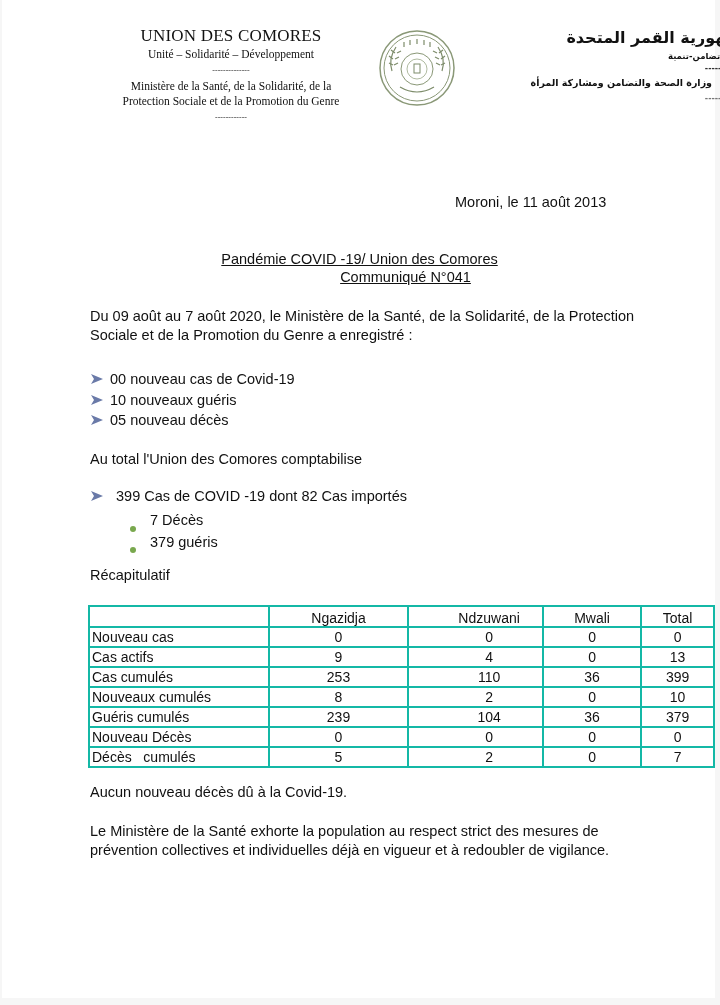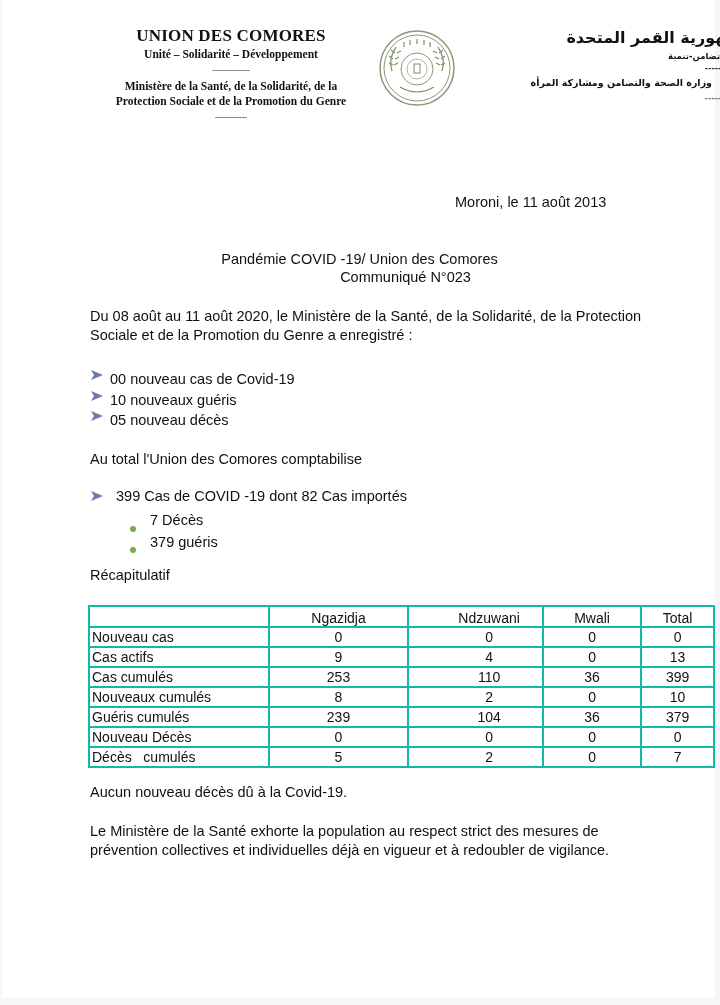--- a/index.html
+++ b/index.html
@@ -13,21 +13,21 @@
   }
   .page {
     position: absolute; left: 2px; top: 0;
     width: 713px; height: 998px;
     background: #ffffff;
   }
   .header-left {
     position: absolute; left: 82px; top: 26px; width: 294px;
     text-align: center;
     font-family: "Liberation Serif", serif;
-    font-weight: bold;
+    font-weight: normal;
   }
   .hl-title { font-size: 17px; letter-spacing: 0.2px; line-height: 20px; }
   .hl-motto { font-size: 11.5px; line-height: 15px; margin-top: 1px; }
   .hl-dash { font-size: 8px; line-height: 8px; letter-spacing: 0; color: #333; margin: 5px 0 4px; }
   .hl-ministry { font-size: 11.5px; line-height: 15px; }
   .emblem {
     position: absolute; left: 376px; top: 29px; width: 78px; height: 78px;
   }
   .header-right {
     position: absolute; left: 505px; top: 27px; width: 205px;
@@ -37,26 +37,26 @@
     direction: rtl;
   }
   .hr-title { font-size: 16px; line-height: 22px; margin-right: -36px; }
   .hr-motto { font-size: 8.5px; line-height: 14px; margin-right: -36px; }
   .hr-dash { font-size: 8px; line-height: 8px; direction: ltr; color: #333; margin: 2px 0 2px; margin-right: -36px; }
   .hr-ministry { font-size: 9.5px; line-height: 16px; white-space: nowrap; margin-left: -40px; }
   .hr-dash2 { font-size: 8px; line-height: 8px; direction: ltr; color: #777; margin-top: 4px; margin-right: -36px; }
 
   .date { position: absolute; left: 453px; top: 194px; font-size: 14.5px; }
   .title-block { position: absolute; left: 0; top: 250px; width: 715px; text-align: center; font-size: 14.5px; line-height: 18px; }
-  .title-block span { display: block; }
+  .title-block span { text-decoration: underline; display: block; }
   .title-block .t1 { margin-left: 0; }
   .title-block .t2 { margin-left: 92px; }
   .intro { position: absolute; left: 88px; top: 307px; width: 560px; font-size: 14.5px; line-height: 19px; }
   .bullets { position: absolute; left: 88px; top: 369px; font-size: 14.5px; line-height: 20.5px; font-weight: 500; }
-  .bullet-row { display: flex; align-items: flex-start; }
+  .bullet-row { display: flex; align-items: center; }
   .arrow { width: 14px; height: 12px; margin-right: 6px; display: inline-block; }
   .total-line { position: absolute; left: 88px; top: 451px; font-size: 14.5px; }
   .total-main { position: absolute; left: 88px; top: 488px; font-size: 14.5px; display: flex; align-items: center; }
   .total-main .arrow { margin-right: 12px; }
   .sub-bullets { position: absolute; left: 128px; top: 510px; font-size: 14.5px; line-height: 21.5px; }
   .sub-row { display: flex; align-items: flex-end; }
   .dot { width: 6px; height: 6px; border-radius: 50%; background: #79a84e; margin-right: 14px; display: inline-block; }
   .recap { position: absolute; left: 88px; top: 567px; font-size: 14.5px; }
 
   table.recap-table {
@@ -118,24 +118,24 @@
     <div class="hr-motto">وحدة -تضامن-تنمية</div>
     <div class="hr-dash">-------------</div>
     <div class="hr-ministry">وزارة الصحة والتضامن ومشاركة المرأة</div>
     <div class="hr-dash2">-------------</div>
   </div>
 
   <div class="date">Moroni, le 11 août 2013</div>
 
   <div class="title-block">
     <span class="t1">Pandémie COVID -19/ Union des Comores</span>
-    <span class="t2">Communiqué N°023</span>
-  </div>
-
-  <div class="intro">Du 08 août au 11 août 2020, le Ministère de la Santé, de la Solidarité, de la Protection Sociale et de la Promotion du Genre a enregistré :</div>
+    <span class="t2">Communiqué N°041</span>
+  </div>
+
+  <div class="intro">Du 09 août au 7 août 2020, le Ministère de la Santé, de la Solidarité, de la Protection Sociale et de la Promotion du Genre a enregistré :</div>
 
   <div class="bullets">
     <div class="bullet-row">
       <svg class="arrow" viewBox="0 0 14 12">
           <path d="M1 1 L13 6 L1 11 L4 6 Z" fill="#6a7aa8"></path>
         </svg>
       <span>00 nouveau cas de Covid-19</span>
     </div>
     <div class="bullet-row">
       <svg class="arrow" viewBox="0 0 14 12">

